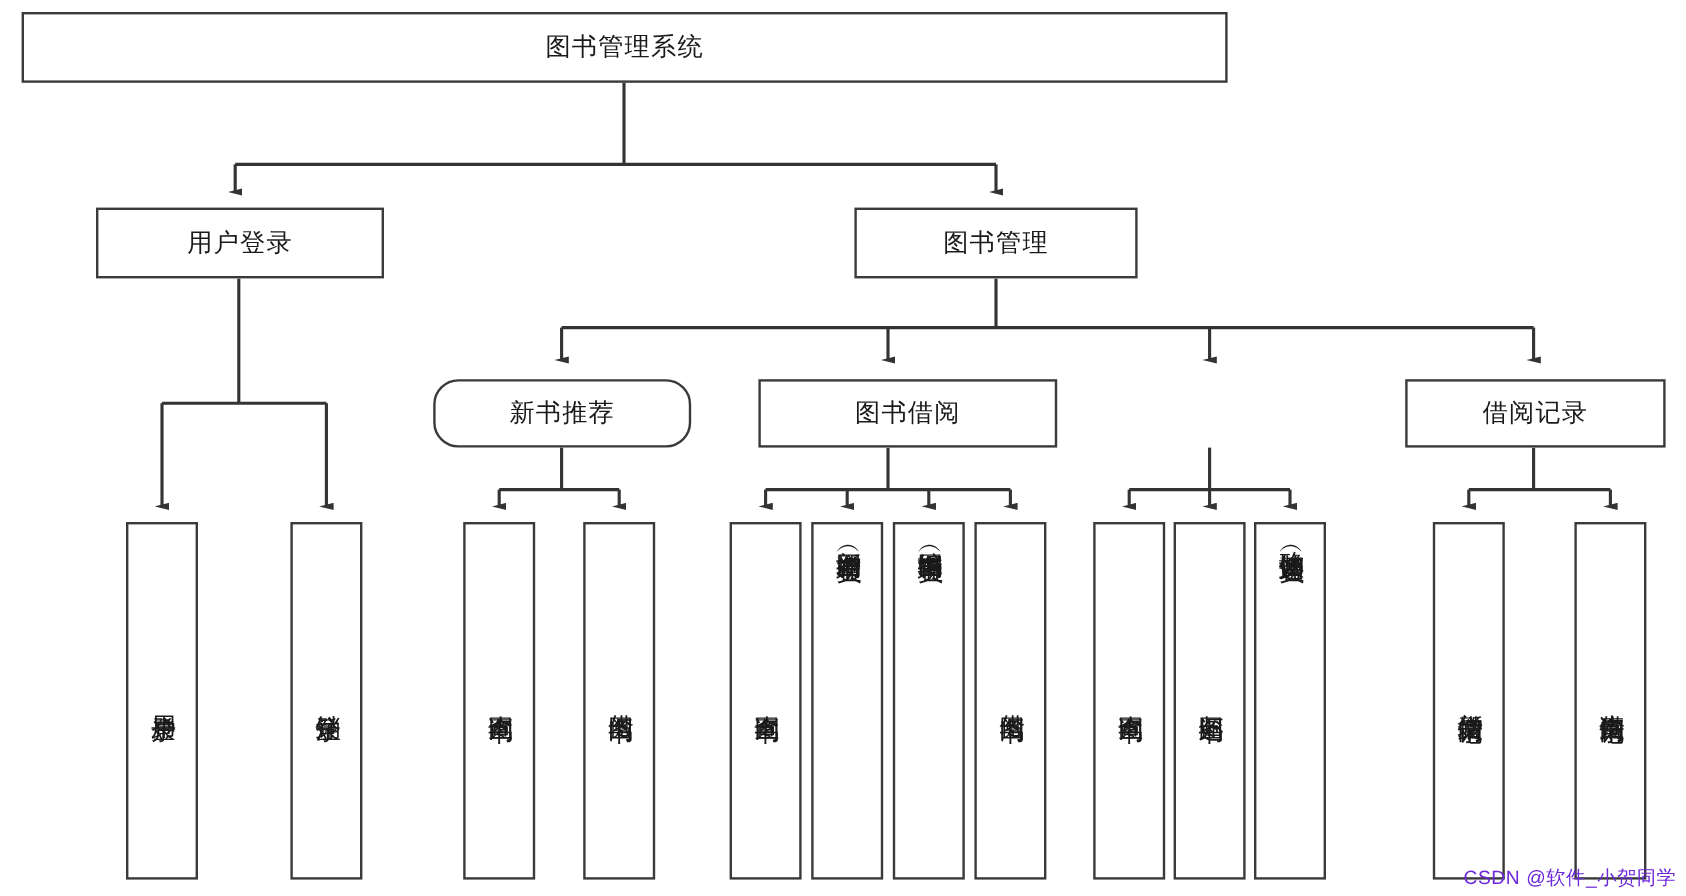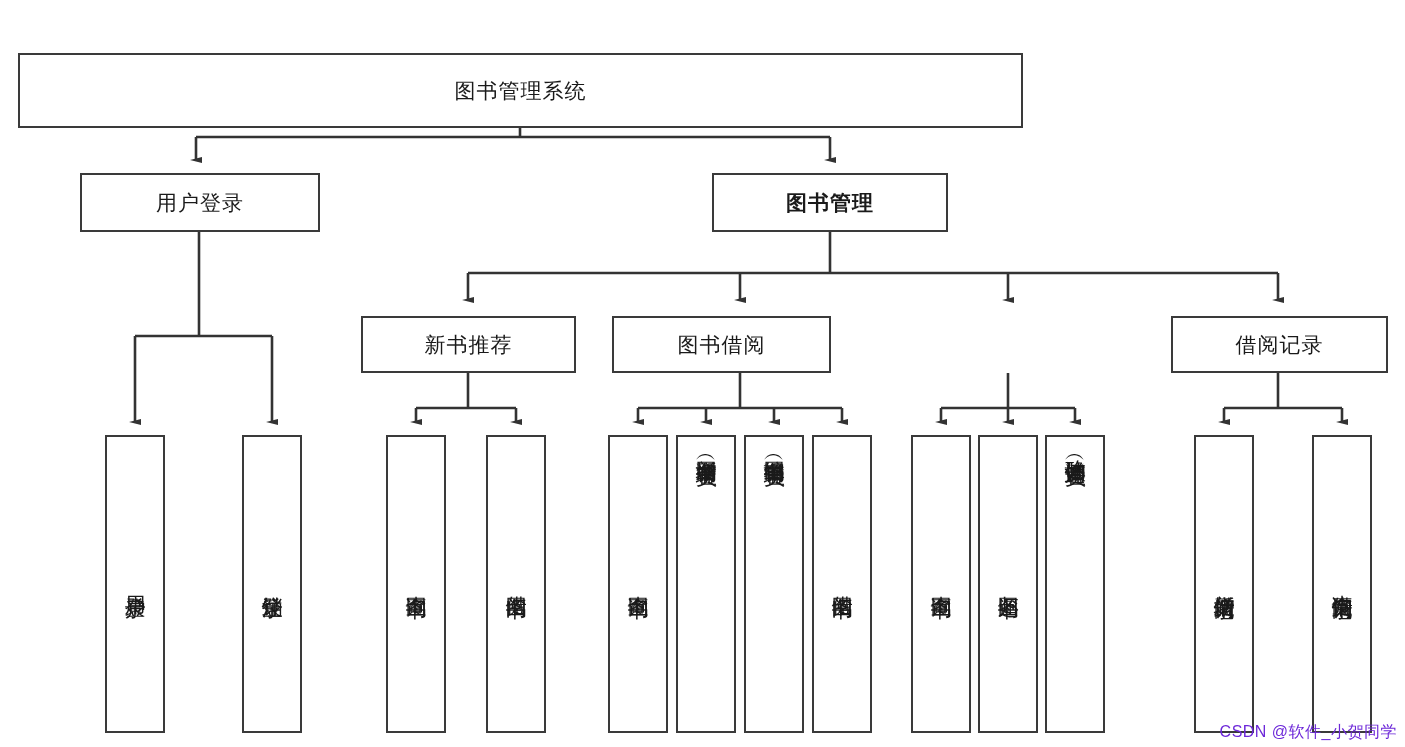--- a/index.html
+++ b/index.html
@@ -124,37 +124,37 @@
       <path d="M 1008 408 L 1008 422" marker-end="url(#arrowhead)"></path>
       <path d="M 1075 408 L 1075 422" marker-end="url(#arrowhead)"></path>
 
       <path d="M 1278 373 L 1278 408"></path>
       <path d="M 1224 408 L 1342 408"></path>
       <path d="M 1224 408 L 1224 422" marker-end="url(#arrowhead)"></path>
       <path d="M 1342 408 L 1342 422" marker-end="url(#arrowhead)"></path>
     </g>
   </svg>
 
-  <div class="node h" style="left:18px; top:10px; width:1005px; height:75px;margin-top:43px;">
+  <div class="node h" style="left:18px; top:10px; width:1005px; height:59px;">
     <span class="node-label">图书管理系统</span>
   </div>
 
   <div class="node h" style="left:80px; top:173px; width:240px; height:59px;">
     <span class="node-label">用户登录</span>
   </div>
 
-  <div class="node h" style="left:712px; top:173px; width:236px; height:59px;font-weight:bold;">
+  <div class="node h" style="left:712px; top:173px; width:236px; height:59px;">
     <span class="node-label">图书管理</span>
   </div>
 
-  <div class="node h" style="left:361px; top:316px; width:215px; height:57px;">
+  <div class="node h" style="left:361px; top:316px; width:215px; height:57px;border-radius:21px;">
     <span class="node-label">新书推荐</span>
   </div>
 
-  <div class="node h" style="left:612px; top:316px; width:219px; height:57px;">
+  <div class="node h" style="left:632px; top:316px; width:249px; height:57px;">
     <span class="node-label">图书借阅</span>
   </div>
 
 
   <div class="node h" style="left:1171px; top:316px; width:217px; height:57px;text-align:center;">
     <span class="node-label">借阅记录</span>
   </div>
 
   <div class="node v anchor-mid" style="left:105px; top:435px; width:60px; height:298px;">
     <span class="vtext">用户登录</span>

